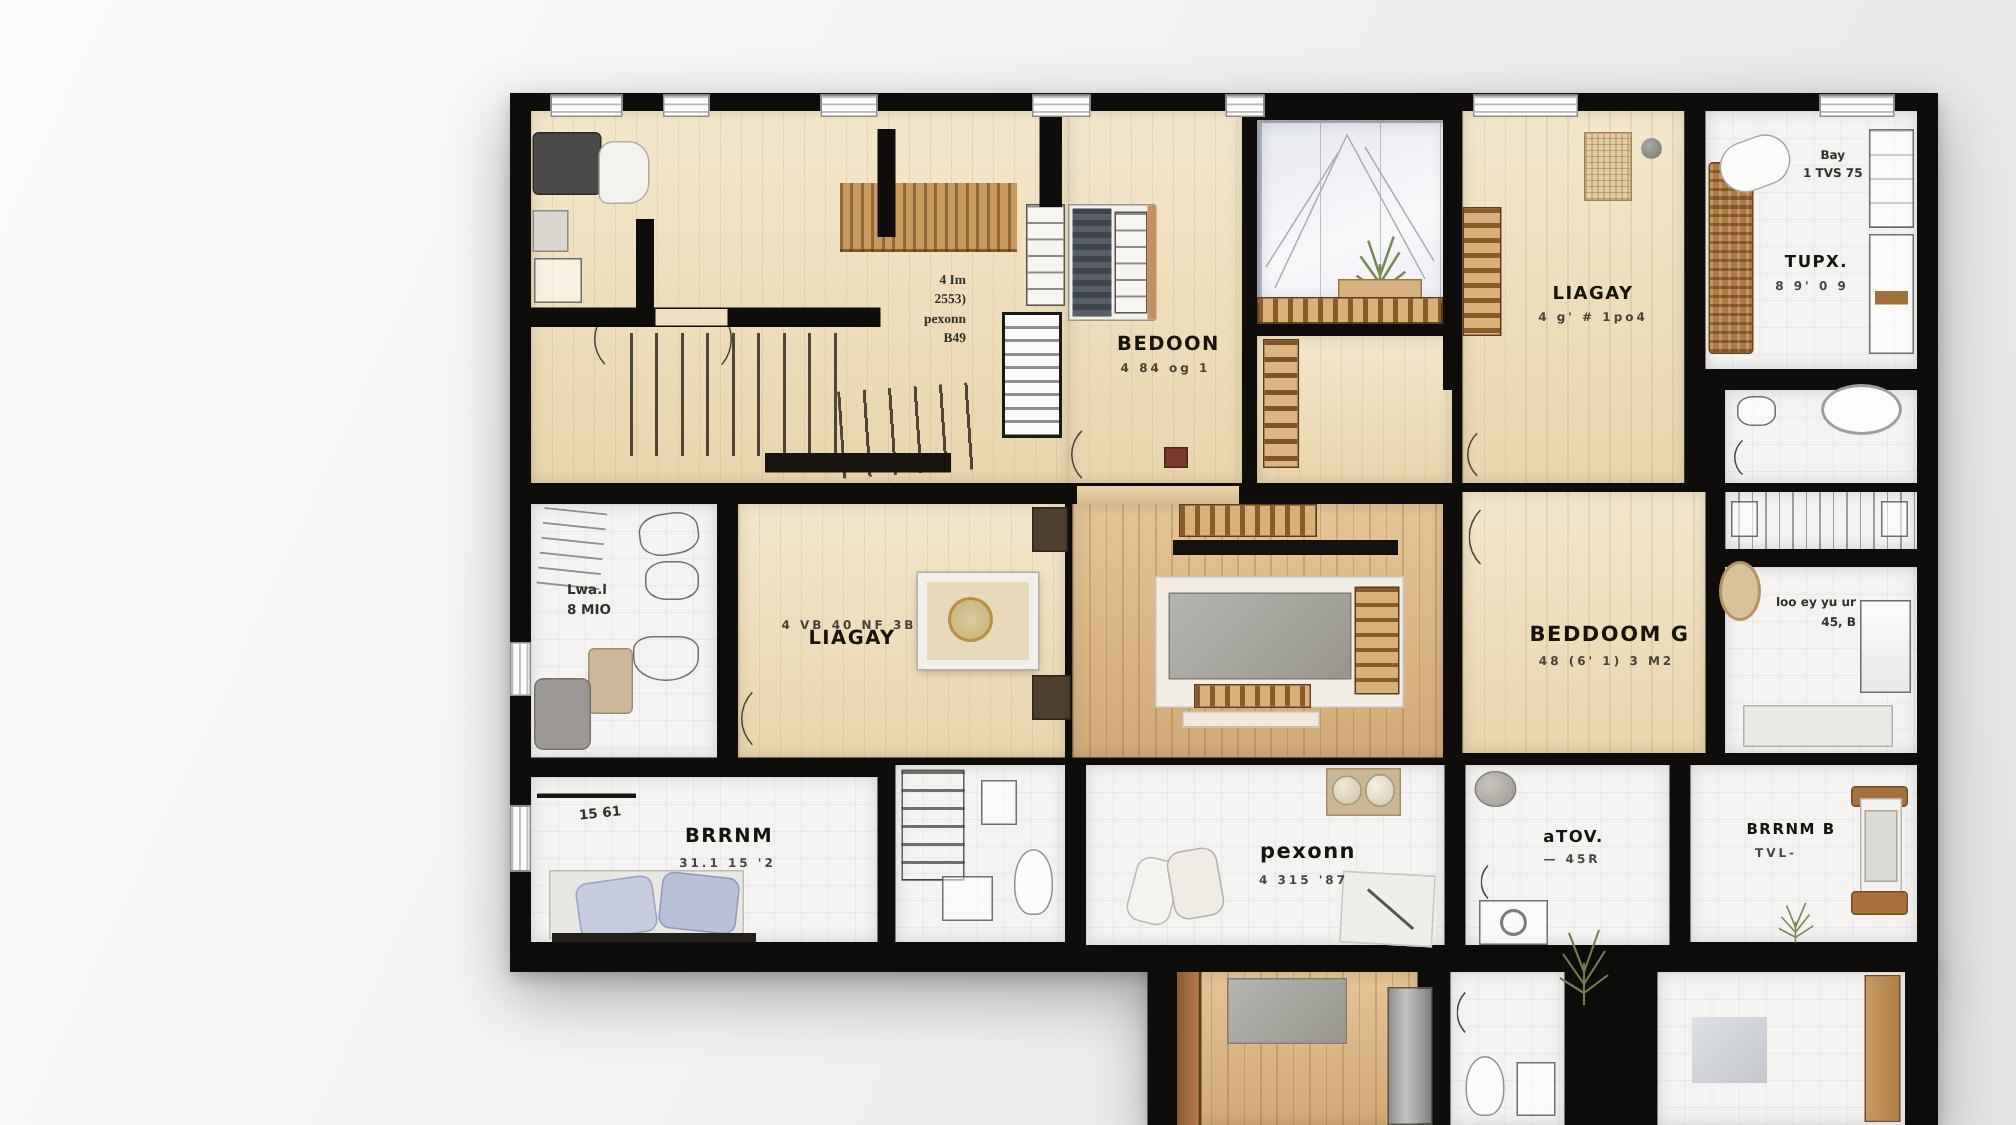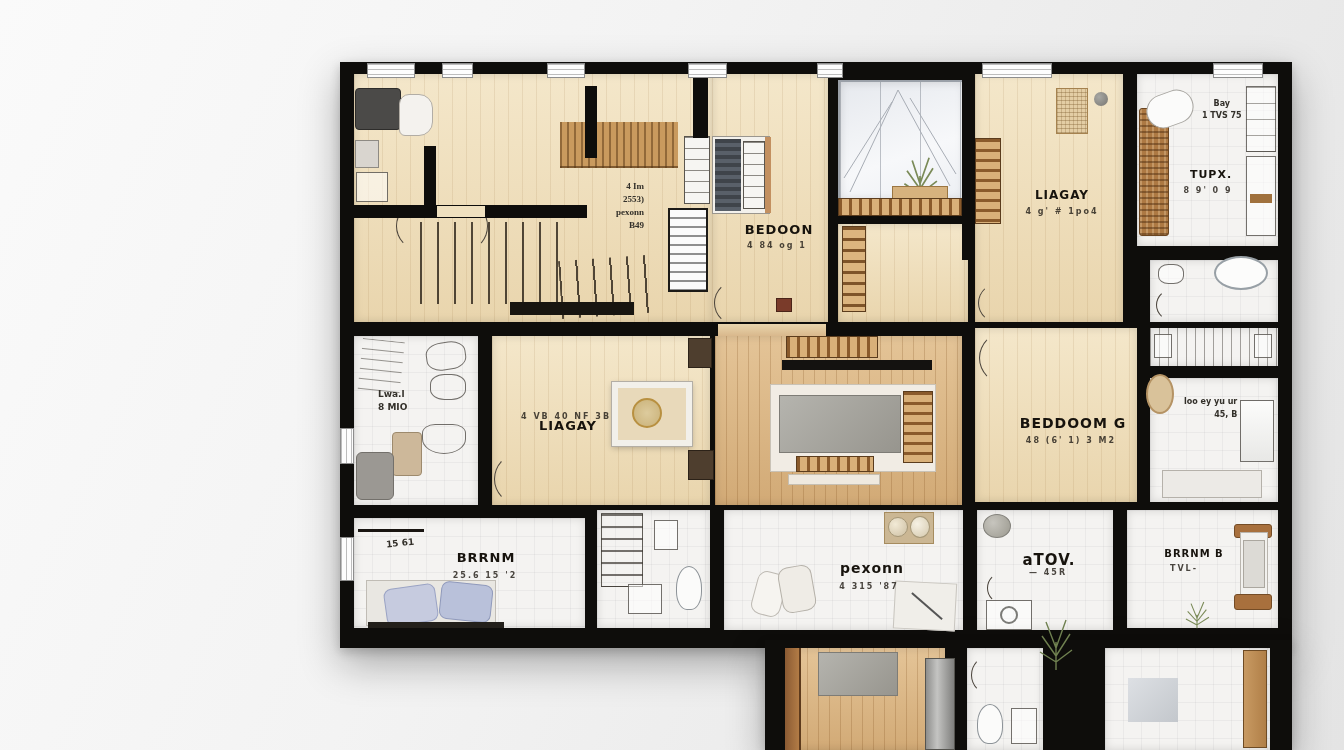--- a/index.html
+++ b/index.html
@@ -213,21 +213,21 @@
 
   <div class="room tile" style="left:354px;top:518px;width:231px;height:110px;">
     <div class="furn" style="left:4px;top:11px;width:66px;height:3px;background:#191511;"></div>
     <div class="furn" style="left:12px;top:62px;width:130px;height:46px;background:#e9e7e2;border:1px solid #c0bcb5;"></div>
     <div class="furn" style="left:31px;top:68px;width:52px;height:38px;background:#c6cbdf;border:1px solid #9aa3c4;border-radius:8px;transform:rotate(-8deg);"></div>
     <div class="furn" style="left:86px;top:65px;width:52px;height:38px;background:#b9c1da;border:1px solid #8f99bb;border-radius:8px;transform:rotate(6deg);"></div>
     <div class="furn" style="left:14px;top:104px;width:136px;height:6px;background:#23201b;"></div>
   </div>
   <div class="rnote" style="left:386px;top:538px;font-size:9px;transform:rotate(-6deg);">15 61</div>
   <div class="rlabel" style="left:486px;top:550px;font-size:13px;">BRRNM</div>
-  <div class="rsub" style="left:485px;top:571px;font-size:8px;">25.6 15 '2</div>
+  <div class="rsub" style="left:485px;top:571px;font-size:8px;">31.1 15 '2</div>
 
   <div class="room tile" style="left:597px;top:510px;width:113px;height:118px;">
     <div class="furn" style="left:4px;top:3px;width:42px;height:74px;border:1.5px solid rgba(60,56,50,.8);background-image:linear-gradient(rgba(60,56,50,.7) 2px,transparent 2px);background-size:100% 12px;"></div>
     <div class="furn sketch" style="left:57px;top:10px;width:24px;height:30px;"></div>
     <div class="furn" style="left:79px;top:56px;width:26px;height:44px;background:#fbfbfa;border:1.6px solid #8d9398;border-radius:50% 50% 42% 42%;"></div>
     <div class="furn sketch" style="left:31px;top:74px;width:34px;height:30px;"></div>
   </div>
 
   <div class="room tile" style="left:724px;top:510px;width:239px;height:120px;">
     <div class="furn" style="left:160px;top:2px;width:50px;height:32px;background:#cbb794;border:1px solid #a68c5f;">
@@ -243,21 +243,21 @@
   <div class="rlabel" style="left:872px;top:560px;font-size:14px;">pexonn</div>
   <div class="rsub" style="left:869px;top:582px;font-size:8px;">4 315 '87</div>
 
   <div class="room tile" style="left:977px;top:510px;width:136px;height:120px;">
     <div class="furn" style="left:6px;top:4px;width:28px;height:24px;border-radius:50%;background:radial-gradient(circle at 35% 35%,#c7c5be,#9b998f);border:1px solid #82807a;"></div>
     <div class="doorarc" style="left:10px;top:62px;width:30px;height:30px;"></div>
     <div class="furn sketch" style="left:9px;top:90px;width:46px;height:30px;">
       <div class="furn" style="left:13px;top:5px;width:18px;height:18px;border-radius:50%;border:2px solid #7b7b77;"></div>
     </div>
   </div>
-  <div class="rlabel" style="left:1049px;top:551px;font-size:15px;">aTOV.</div>
+  <div class="rlabel" style="left:1049px;top:551px;font-size:11px;">aTOV.</div>
   <div class="rsub" style="left:1048px;top:568px;font-size:8px;">— 45R</div>
 
   <div class="room tile" style="left:1127px;top:510px;width:151px;height:118px;">
     <div class="furn" style="left:107px;top:14px;width:38px;height:14px;background:#a8703d;border:1px solid #744c26;border-radius:3px;"></div>
     <div class="furn" style="left:113px;top:22px;width:28px;height:72px;background:#f2f1ee;border:1px solid #b9b5ae;"></div>
     <div class="furn" style="left:116px;top:30px;width:22px;height:48px;background:#dcdad5;border:1px solid #aba79f;"></div>
     <div class="furn" style="left:107px;top:84px;width:38px;height:16px;background:#a8703d;border:1px solid #744c26;border-radius:3px;"></div>
     <svg width="36" height="34" viewBox="0 0 40 40" style="position:absolute;left:52px;top:86px;">
       <path d="M20 38 L20 22 M20 30 L9 18 M20 30 L31 16 M20 26 L13 9 M20 26 L28 7 M20 34 L7 27 M20 34 L34 25" stroke="#7a8a57" stroke-width="1.3" fill="none"></path>
     </svg>

